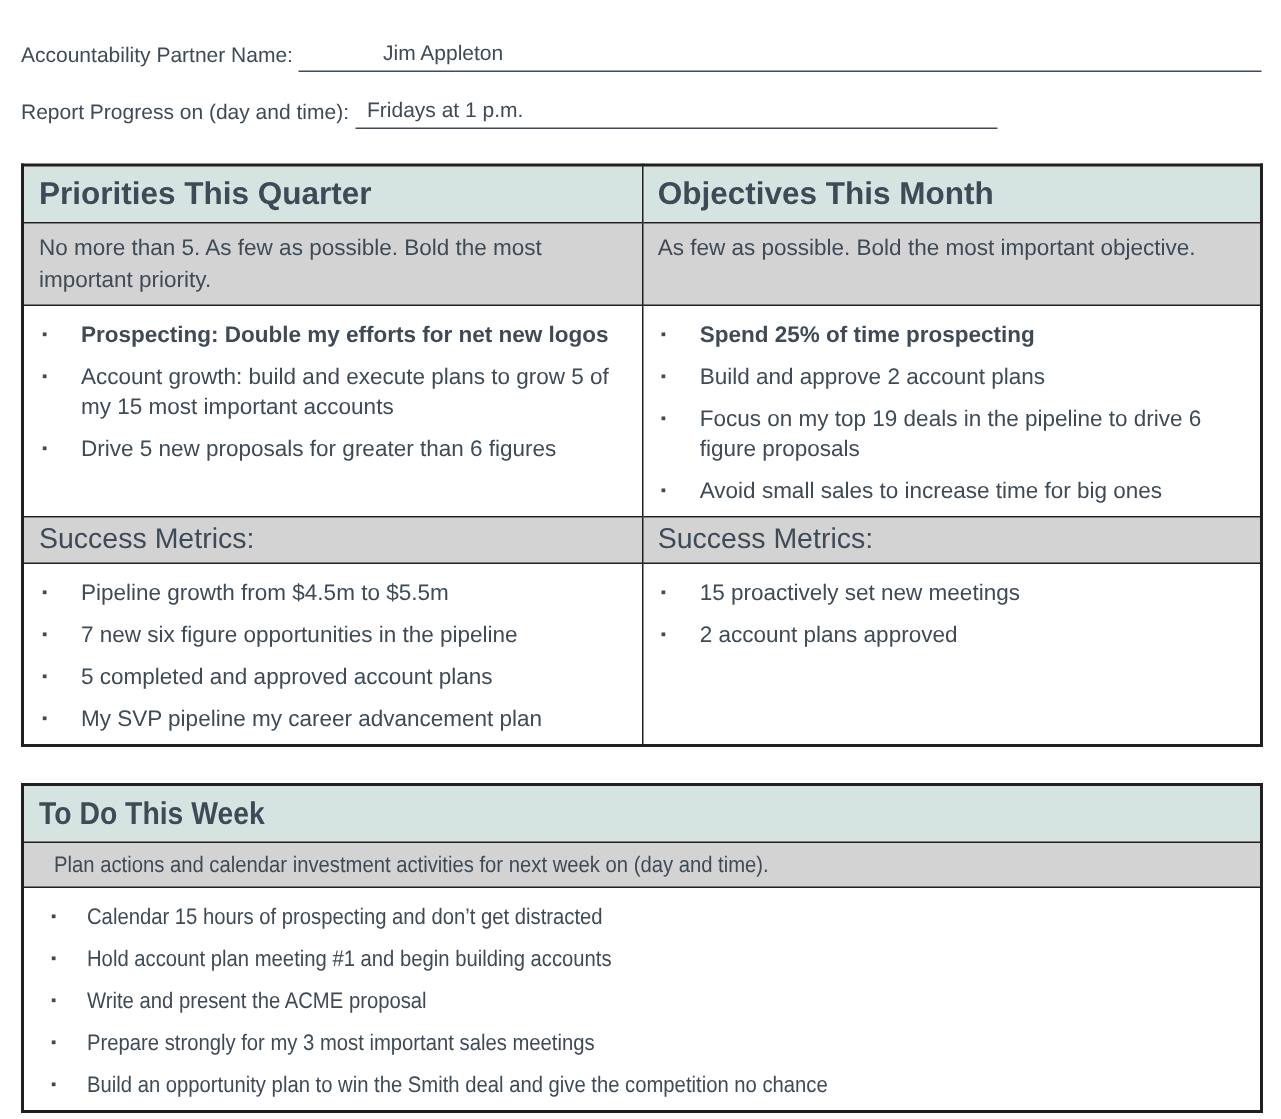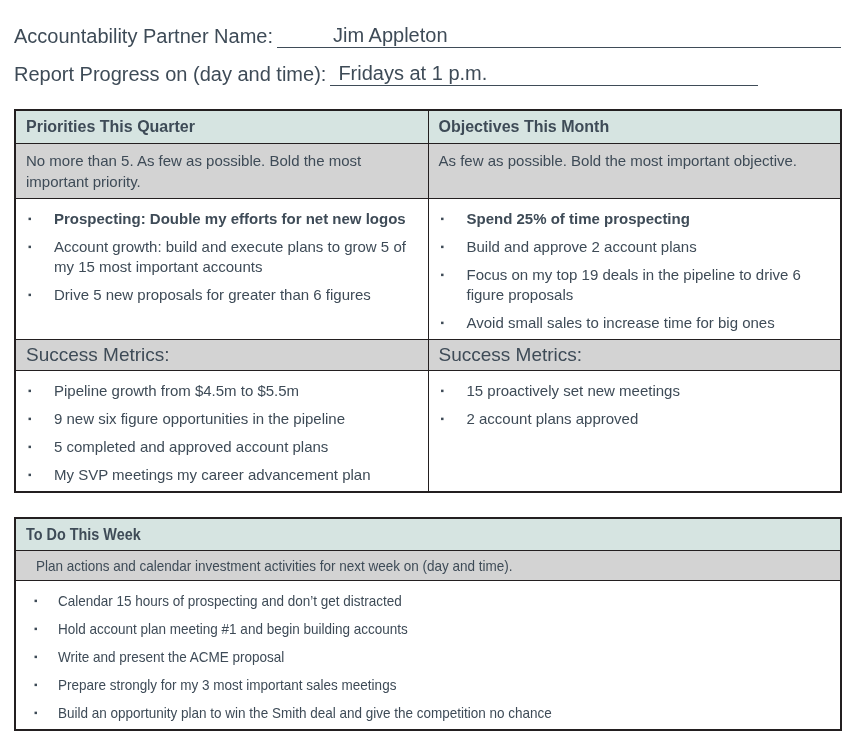--- a/index.html
+++ b/index.html
@@ -17,21 +17,21 @@
     font-size: 15px;
     font-weight: bold;
     color: #bf3a2c;
     margin: 0 0 2px 0;
   }
 
   .field-row {
     display: flex;
     align-items: flex-end;
     margin-top: 16px;
-    font-size: 20px;
+    font-size: 14px;
     line-height: 19px;
   }
   .field-label { flex: none; padding-bottom: 2px; }
   .field-value {
     border-bottom: 1.5px solid #3f4c58;
     padding-bottom: 2px;
     margin-left: 4px;
   }
   .field-value.grow { flex: 1; padding-left: 56px; }
   .field-value.fixed { width: 428px; padding-left: 8px; }
@@ -43,21 +43,21 @@
   }
   table.grid { border: 2px solid #231f20; }
   table.grid td { border: 1px solid #231f20; vertical-align: top; }
 
   .t1 { margin-top: 23px; }
   .t2 { margin-top: 24px; }
 
   td.head-cell {
     background: #d6e4e1;
     font-weight: bold;
-    font-size: 16px;
+    font-size: 21px;
     padding: 7px 10px 6px 10px;
     height: 33px;
     vertical-align: middle;
   }
   td.instr-cell {
     background: #d3d3d3;
     font-size: 15px;
     line-height: 21px;
     padding: 6px 10px;
     height: 55px;
@@ -186,31 +186,31 @@
         <td class="list-cell metrics">
           <ul class="blist">
 
               <li>
                 <span class="sq"></span>
                 <span class="txt">Pipeline growth from $4.5m to $5.5m</span>
               </li>
 
               <li>
                 <span class="sq"></span>
-                <span class="txt">9 new six figure opportunities in the pipeline</span>
+                <span class="txt">7 new six figure opportunities in the pipeline</span>
               </li>
 
               <li>
                 <span class="sq"></span>
                 <span class="txt">5 completed and approved account plans</span>
               </li>
 
               <li>
                 <span class="sq"></span>
-                <span class="txt">My SVP meetings my career advancement plan</span>
+                <span class="txt">My SVP pipeline my career advancement plan</span>
               </li>
             </ul>
         </td>
         <td class="list-cell metrics">
           <ul class="blist">
 
               <li>
                 <span class="sq"></span>
                 <span class="txt">15 proactively set new meetings</span>
               </li>

